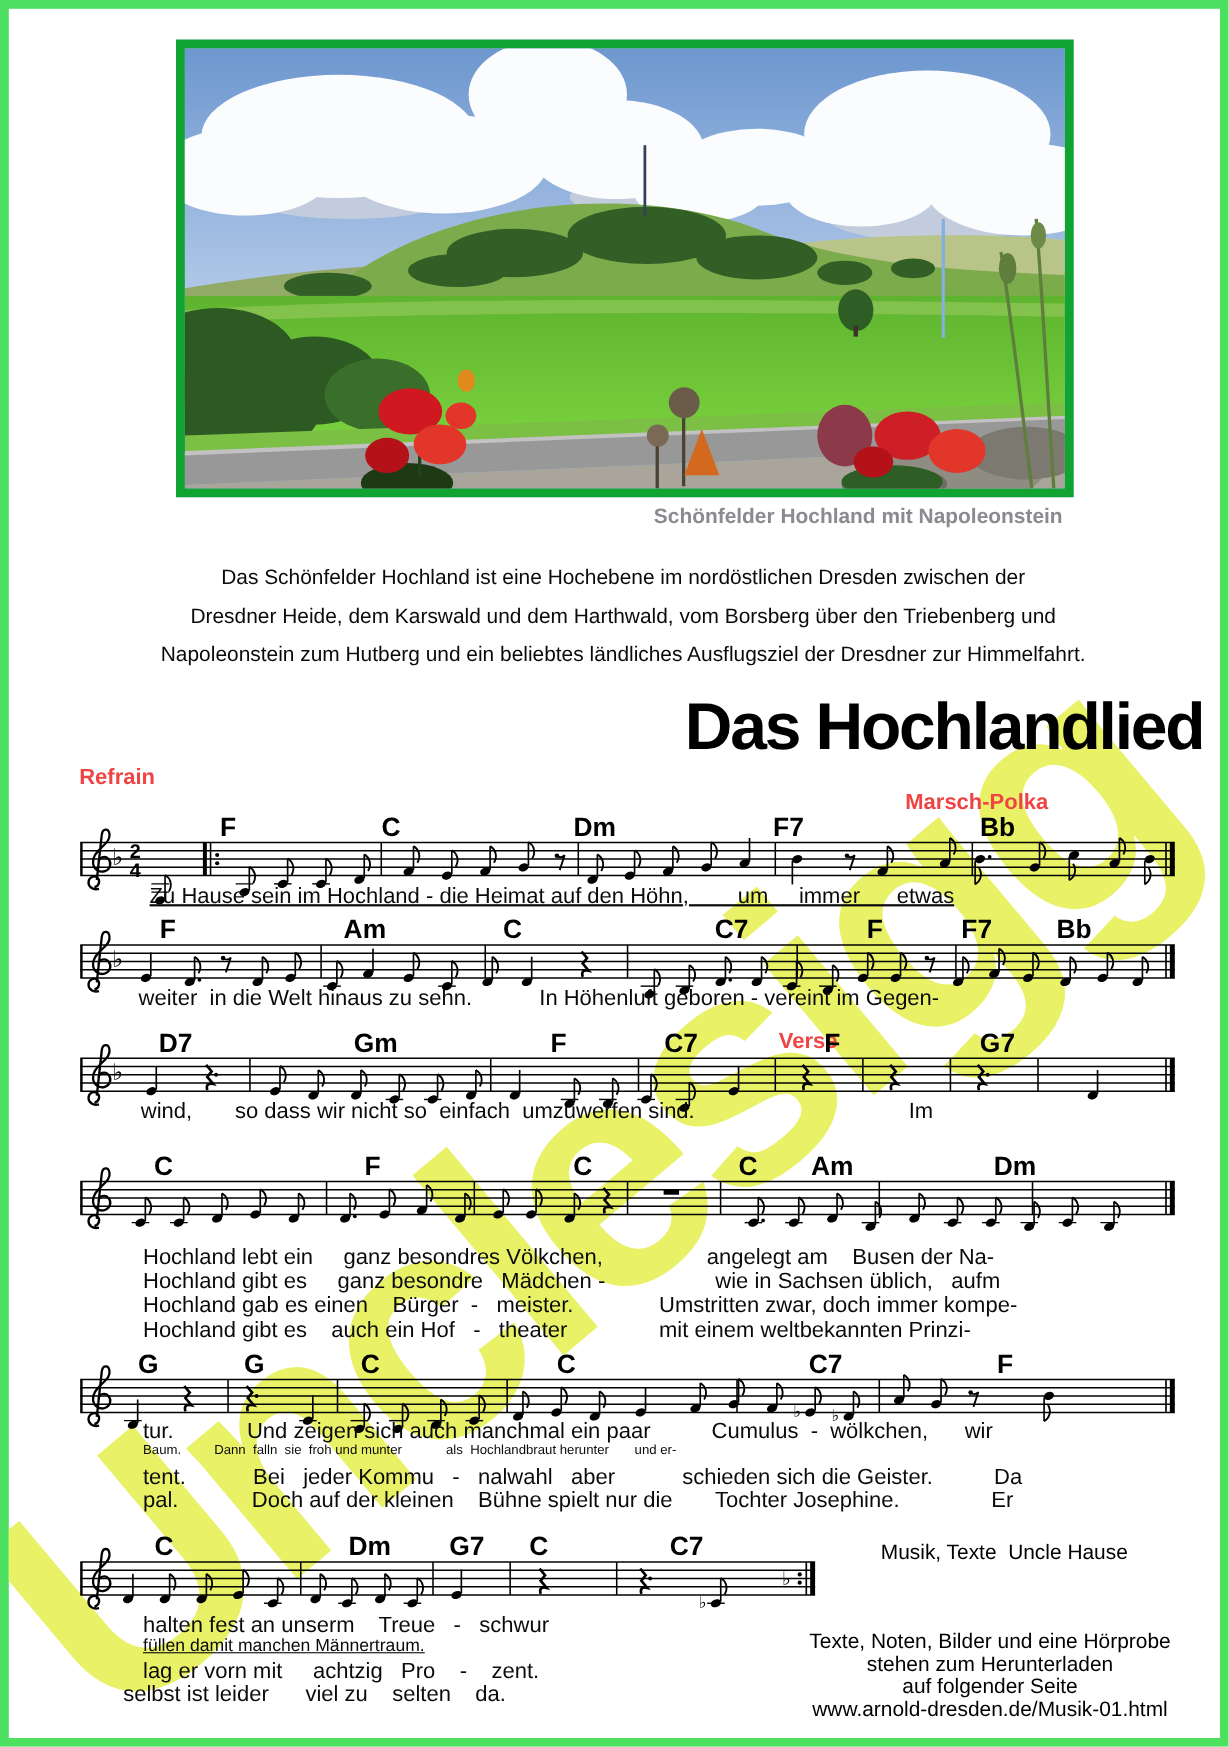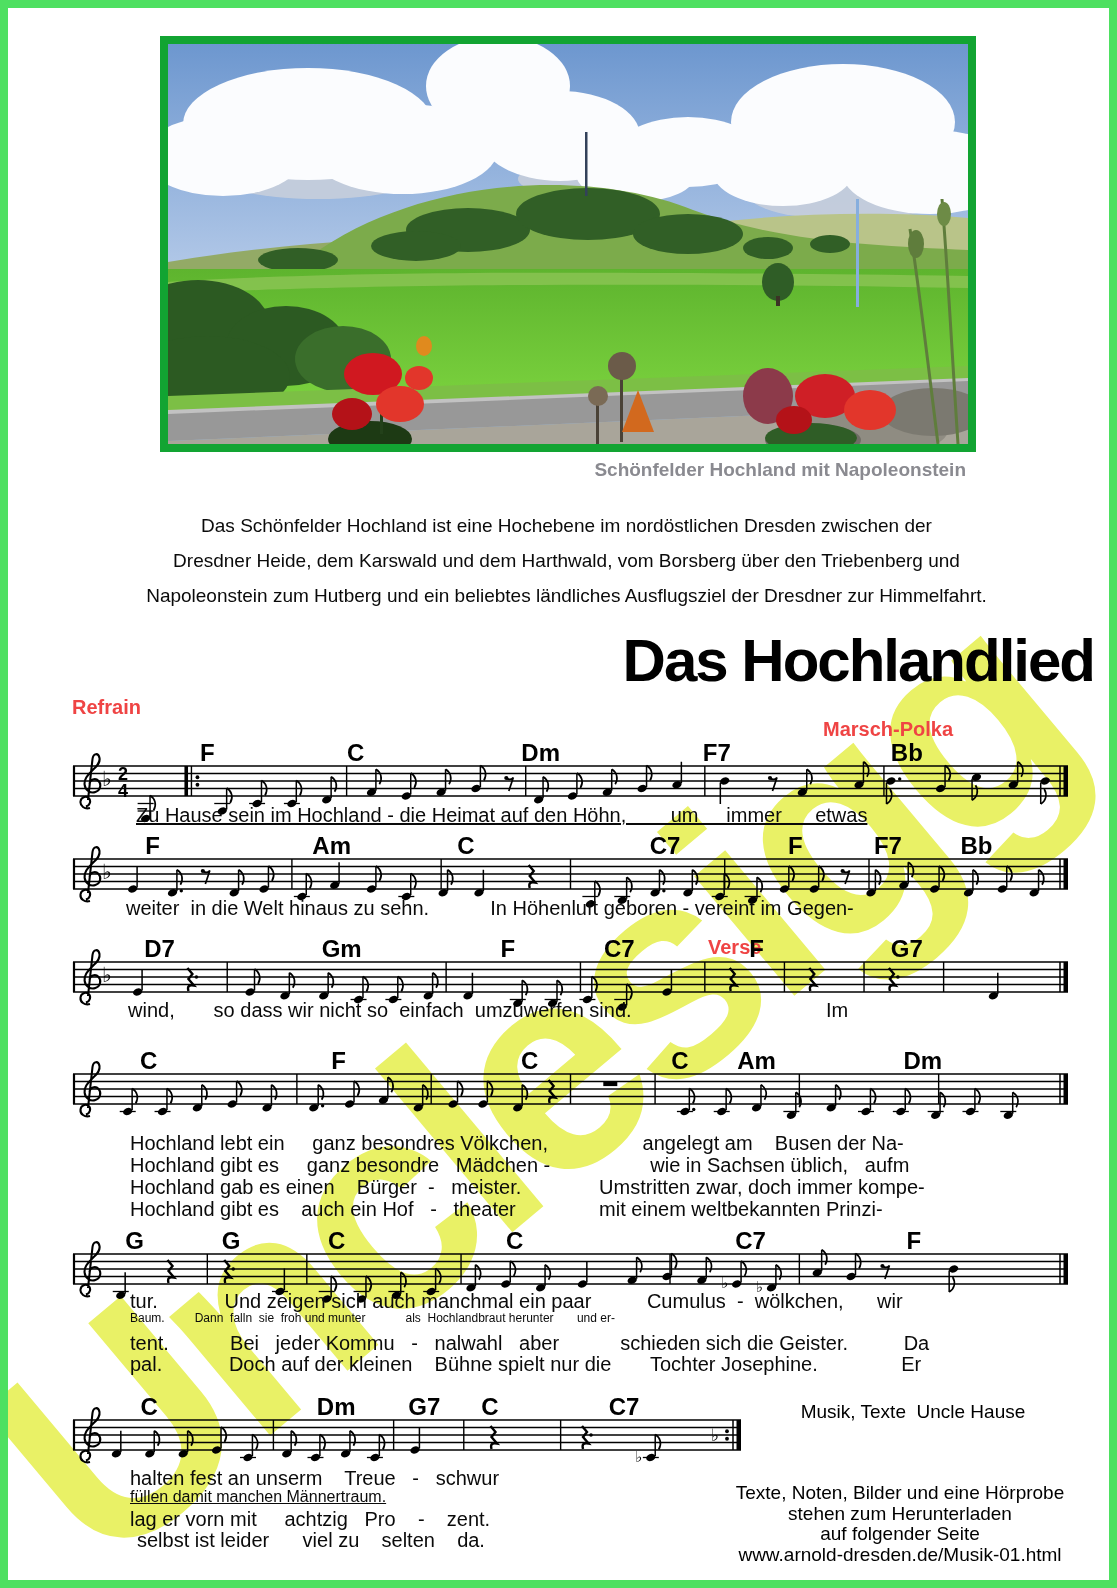--- a/index.html
+++ b/index.html
@@ -718,20 +718,20 @@
           <path d="M582.22,44.5 c5,3 7,9 3.5,15" stroke="#000" stroke-width="1.7" fill="none"></path>
         </svg>
         <div class="chord" style="left: 141.152px; top: 1385px;">C</div>
         <div class="chord" style="left: 328.192px; top: 1385px;">Dm</div>
         <div class="chord" style="left: 416.368px; top: 1385px;">G7</div>
         <div class="chord" style="left: 481.832px; top: 1385px;">C</div>
         <div class="chord" style="left: 616.1px; top: 1385px;">C7</div>
         <div class="lyric" style="left: 122px; top: 1459px; font-size: 20px;">halten fest an unserm    Treue   -   schwur</div>
         <div class="lyric" style="left: 122px; top: 1479.5px; font-size: 16px; text-decoration: underline;">füllen damit manchen Männertraum.</div>
         <div class="lyric" style="left: 122px; top: 1500px; font-size: 20px;">lag er vorn mit     achtzig   Pro    -    zent.</div>
-        <div class="lyric" style="left: 129px; top: 1520.5px; font-size: 20px;">selbst ist leider      viel zu    selten    da.</div>
+        <div class="lyric" style="left: 104px; top: 1520.5px; font-size: 20px;">selbst ist leider      viel zu    selten    da.</div>
       </div>
 
     <div class="credits"><div>Musik, Texte  Uncle Hause</div></div>
     <div class="download"><div>Texte, Noten, Bilder und eine Hörprobe</div><div>stehen zum Herunterladen</div><div>auf folgender Seite</div><div>www.arnold-dresden.de/Musik-01.html</div></div>
 
   </div>
 </div>
 
 </body></html>

